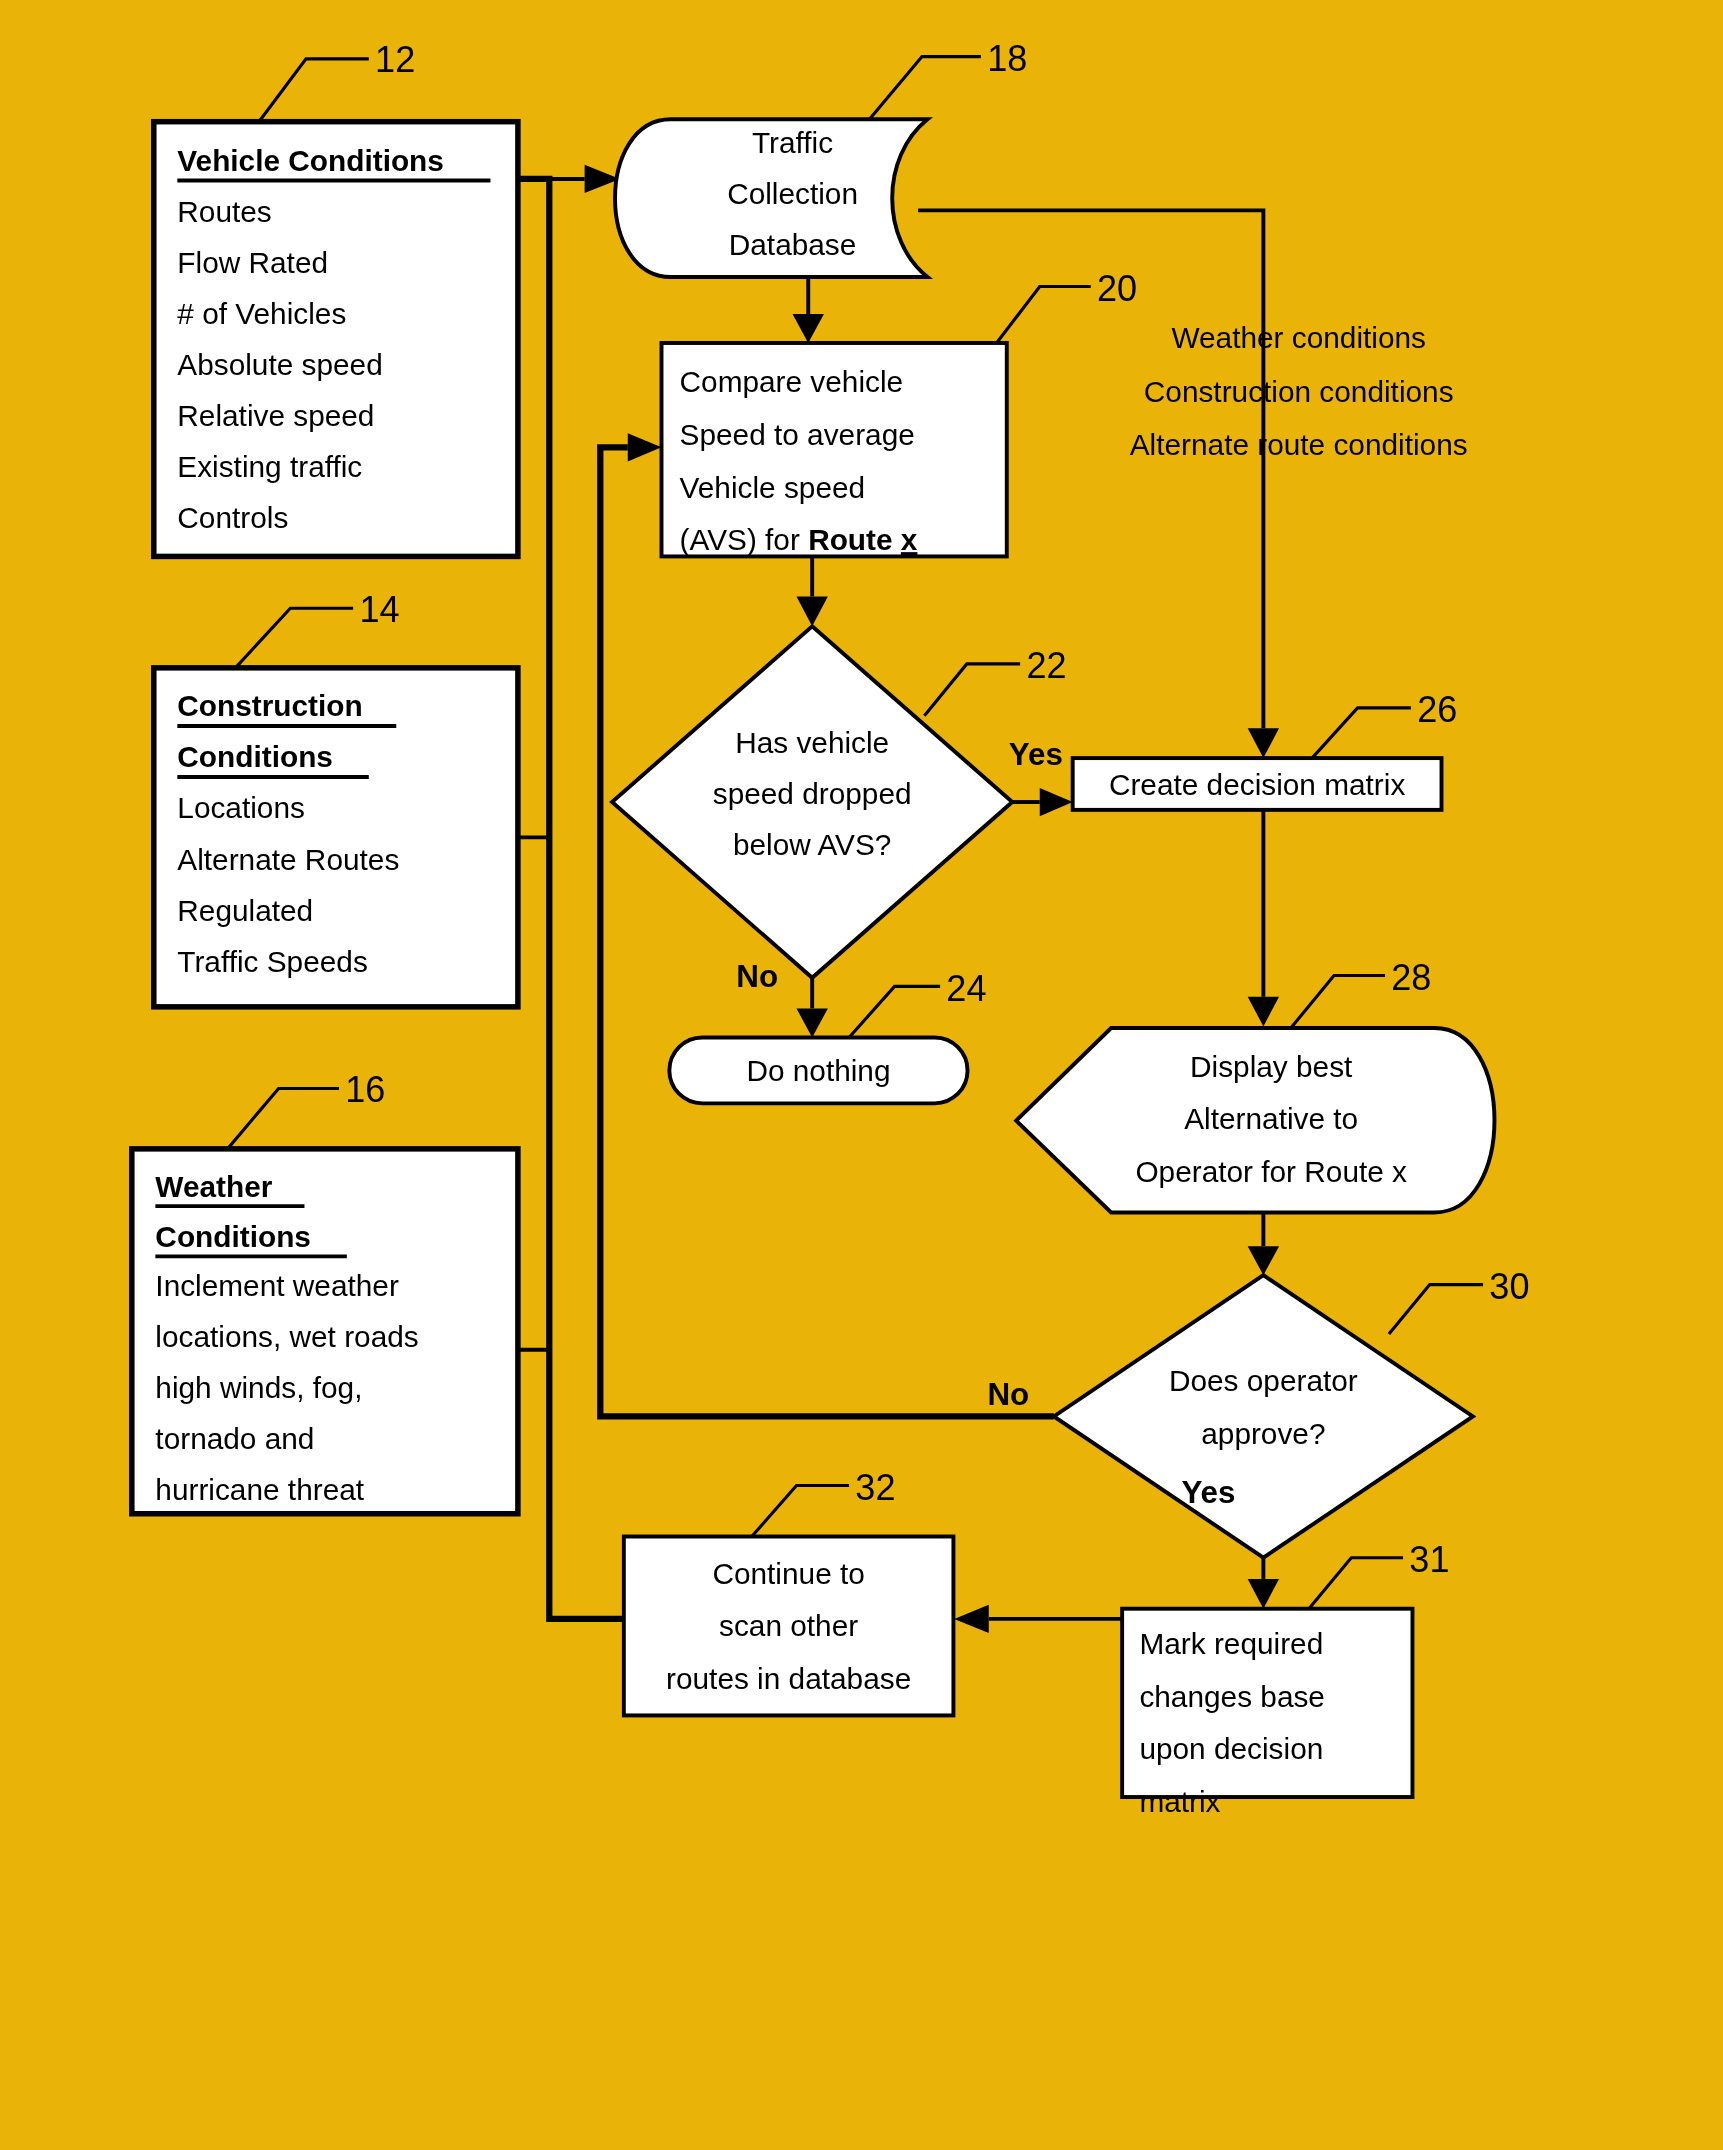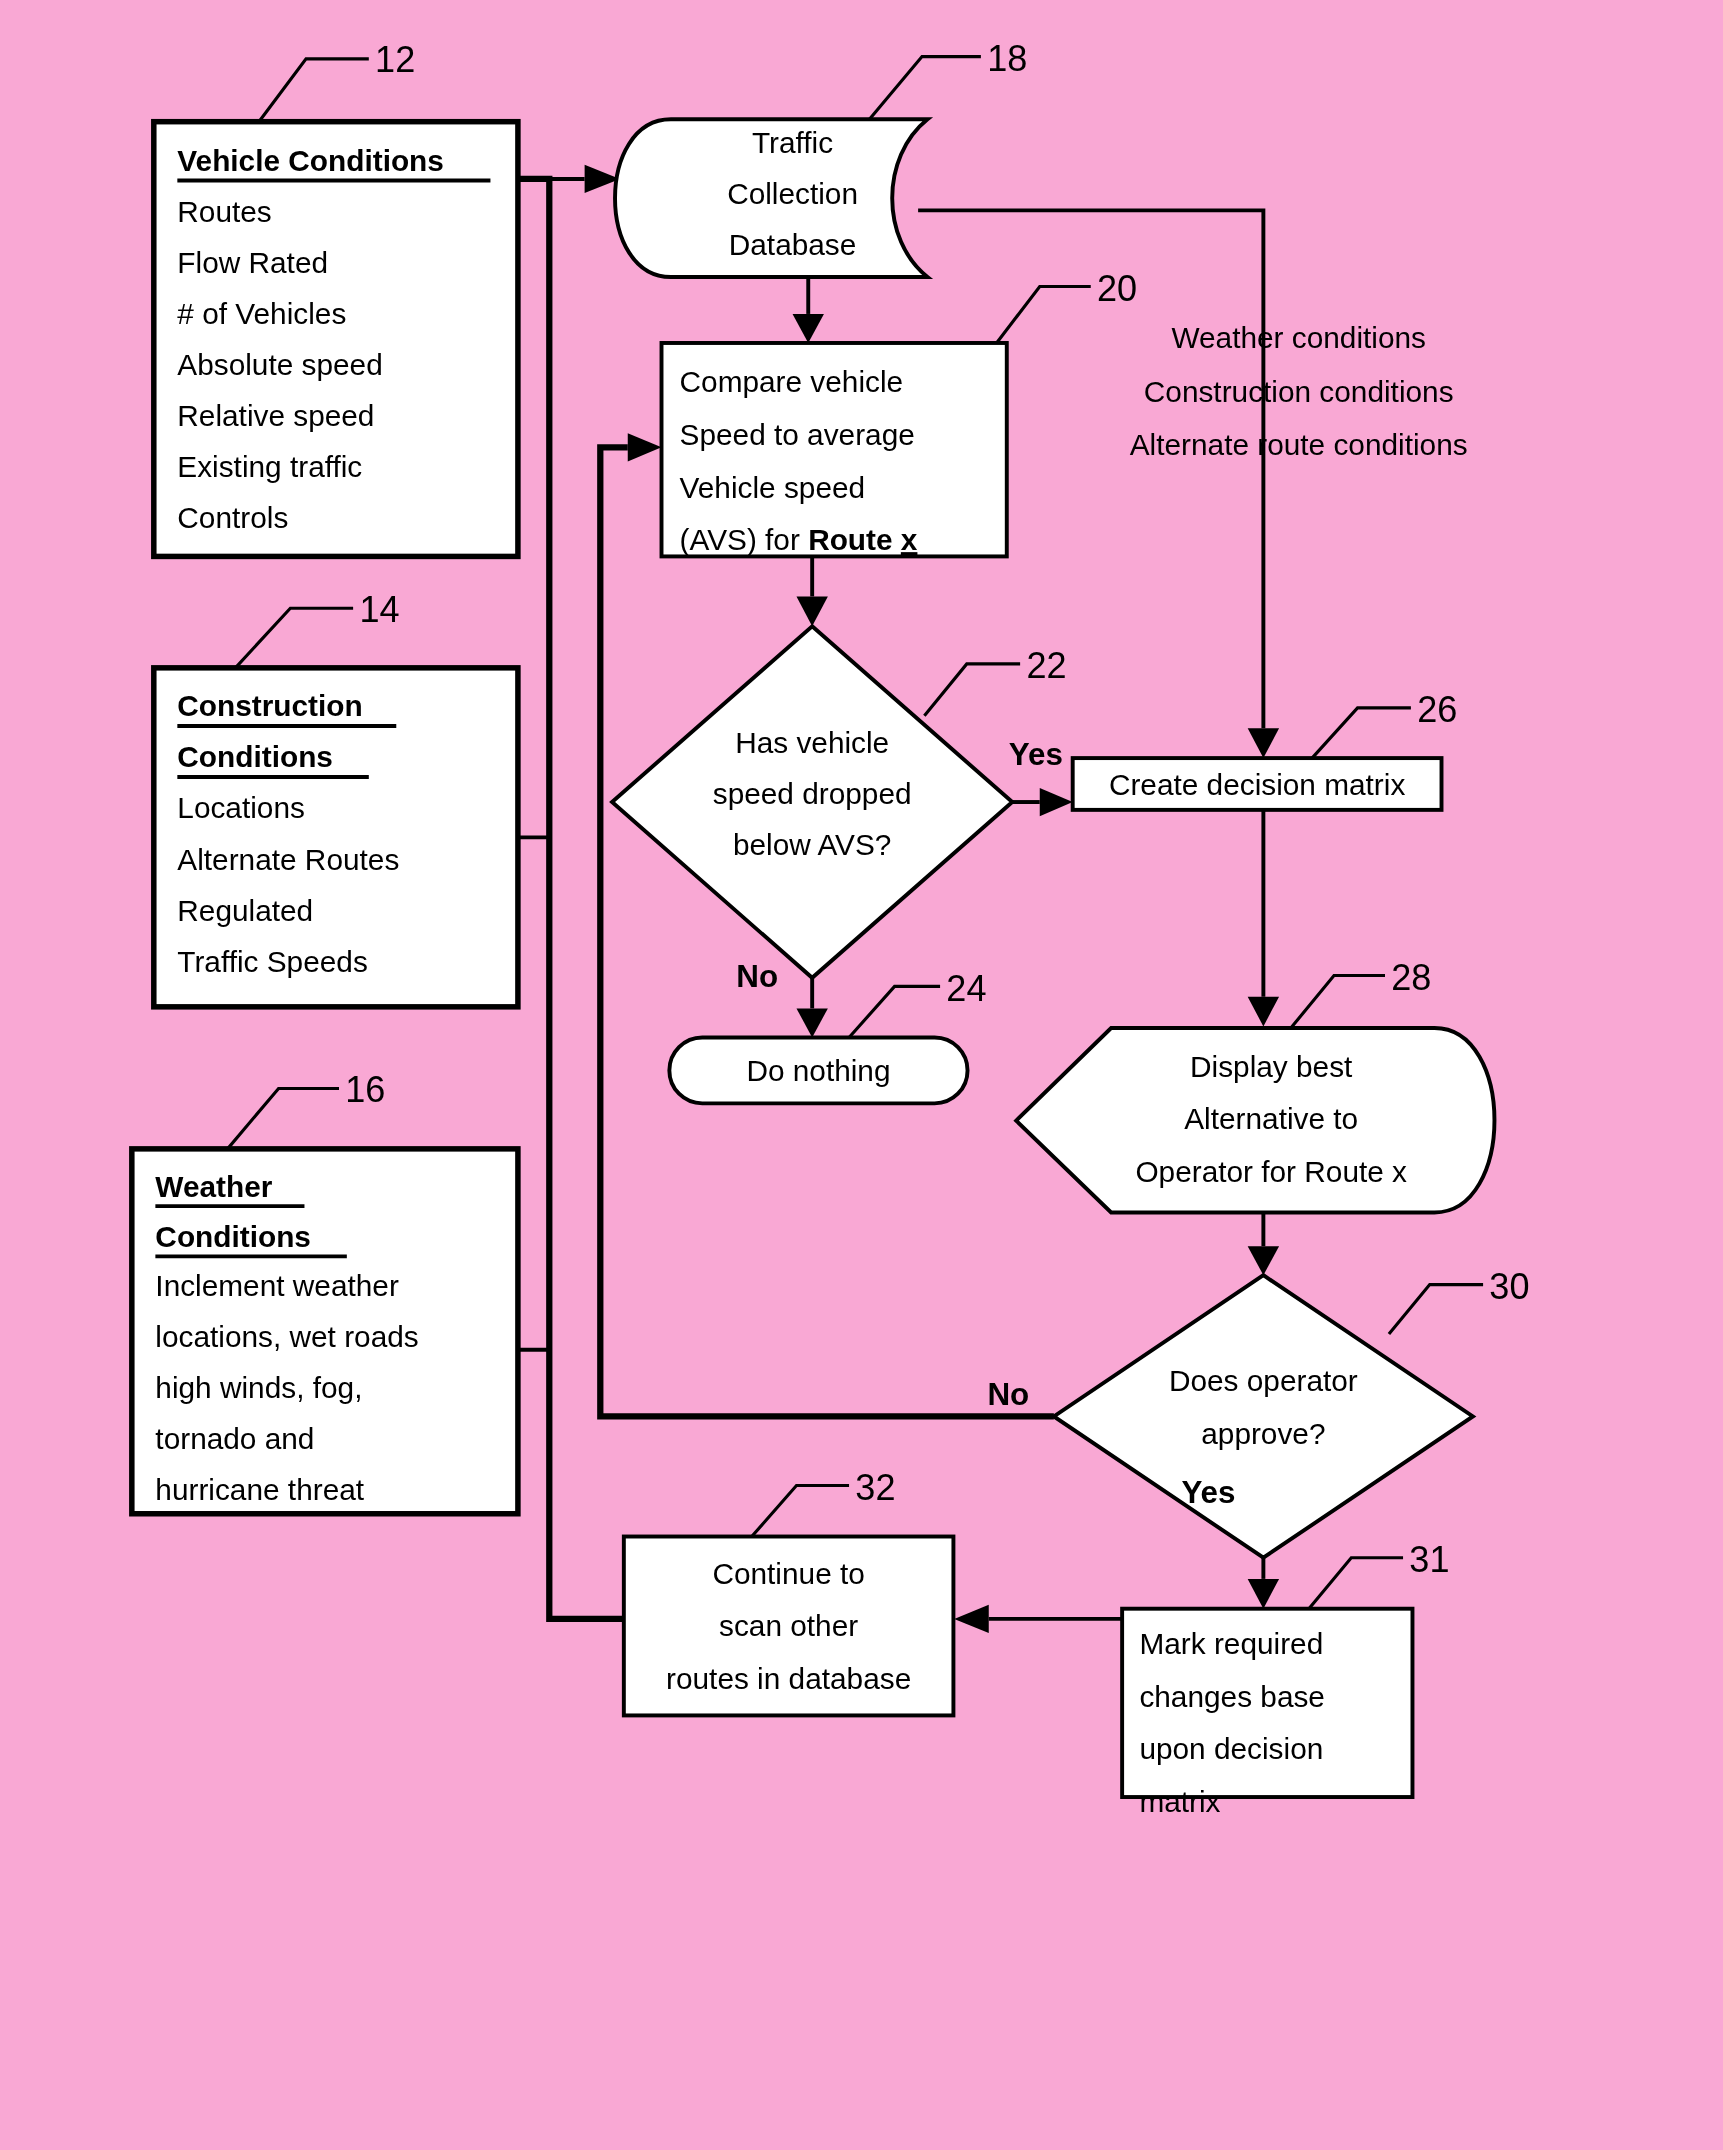--- a/index.html
+++ b/index.html
@@ -7,21 +7,21 @@
     padding: 0;
     background: #ffffff;
   }
   body {
     font-family: "Liberation Sans", sans-serif;
   }
   #canvas {
     position: relative;
     width: 1724px;
     height: 2151px;
-    background: #f9a8d4;
+    background: #eab308;
     overflow: hidden;
   }
   svg#figure {
     position: absolute;
     left: 0;
     top: 0;
     width: 1724px;
     height: 2151px;
   }
   .shape {

